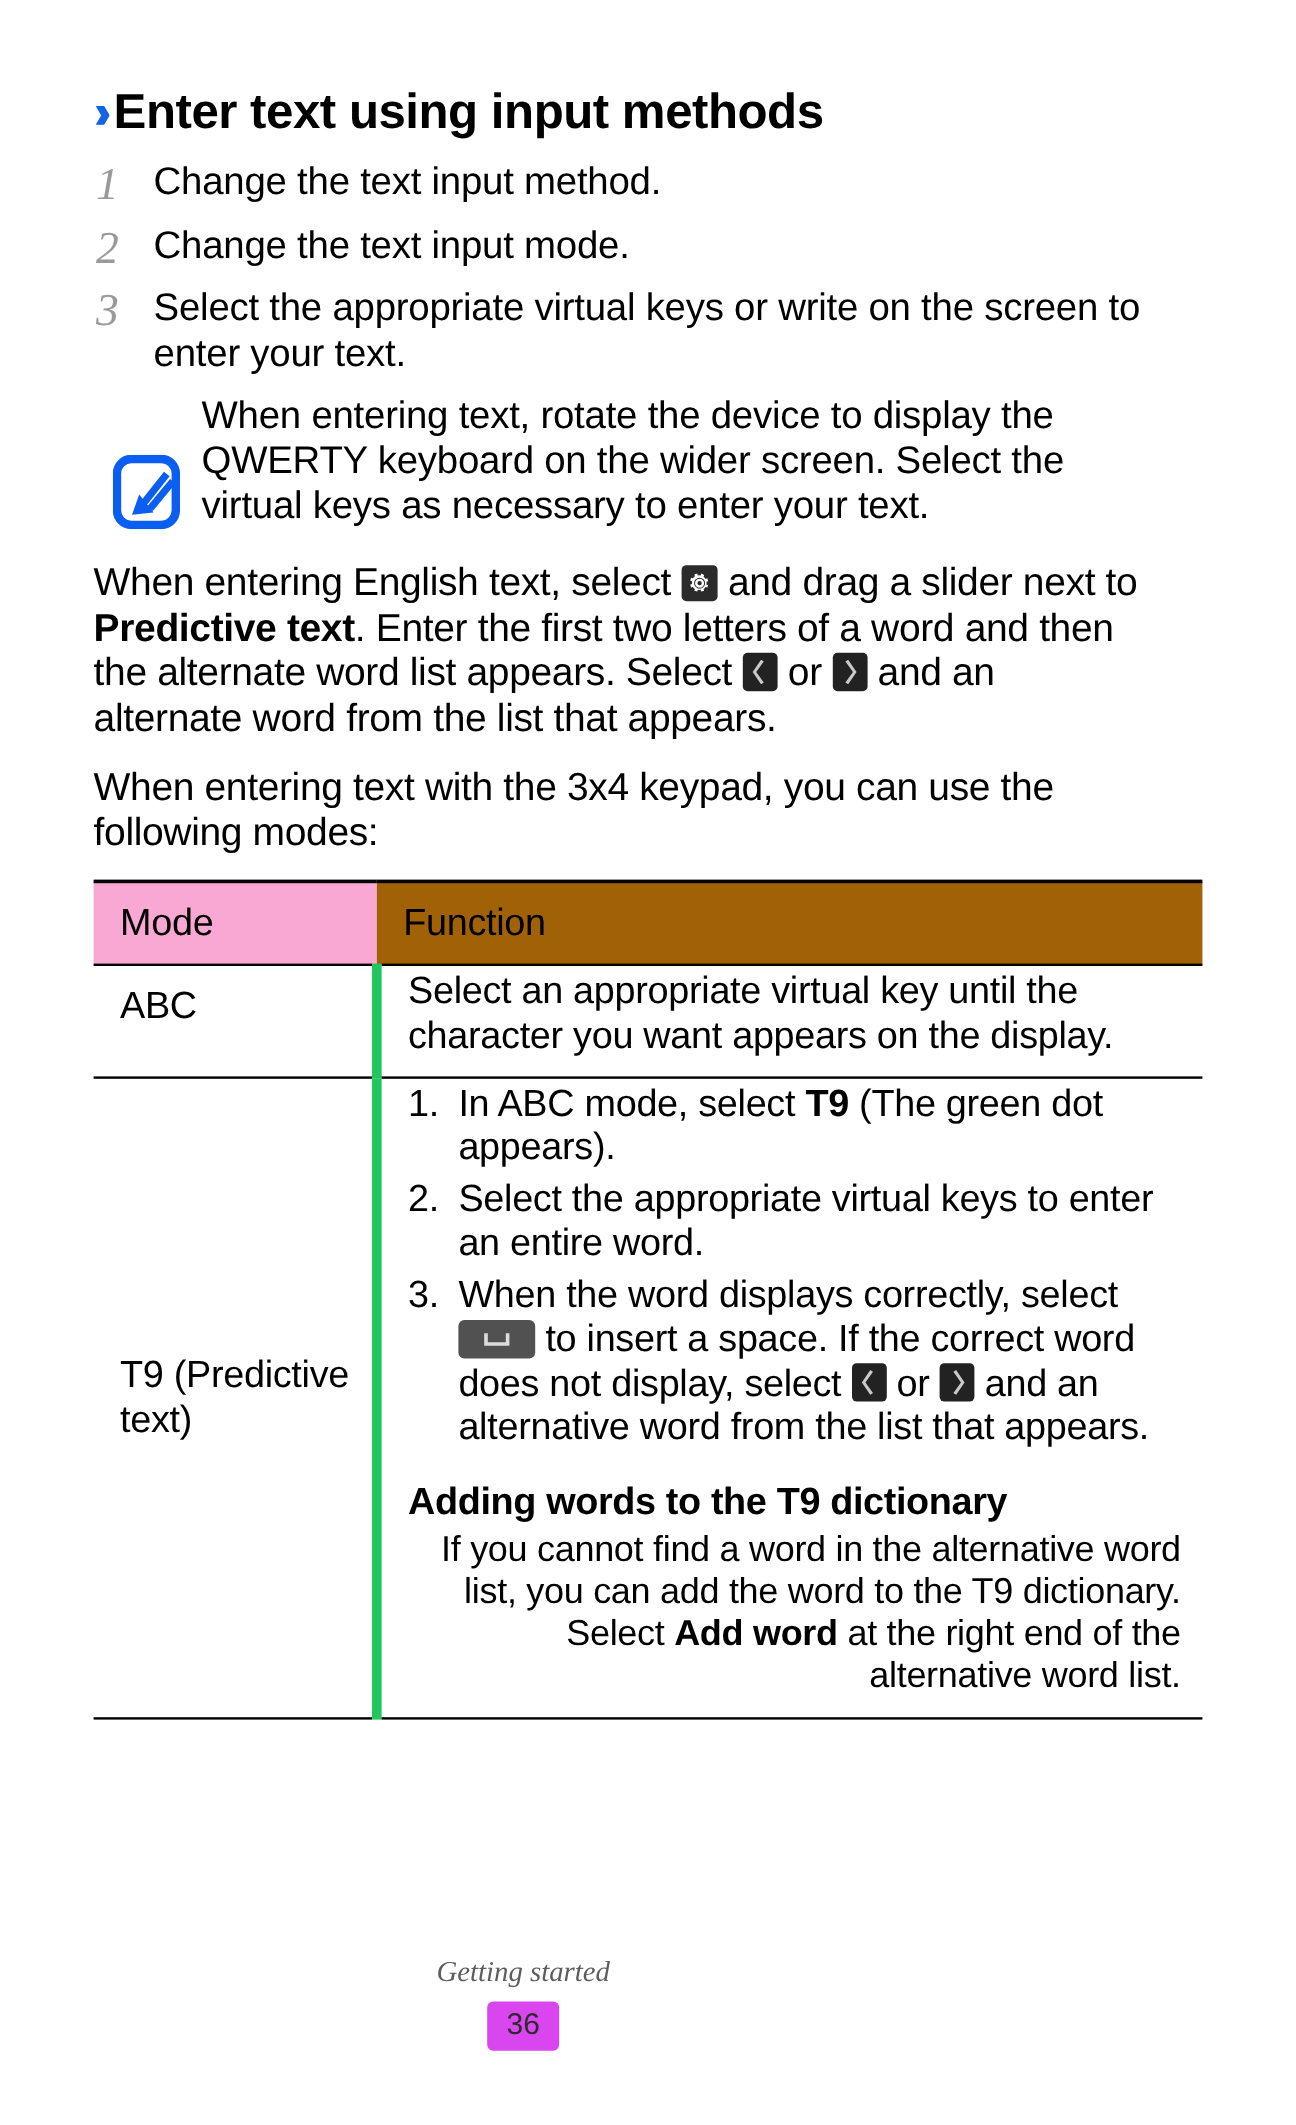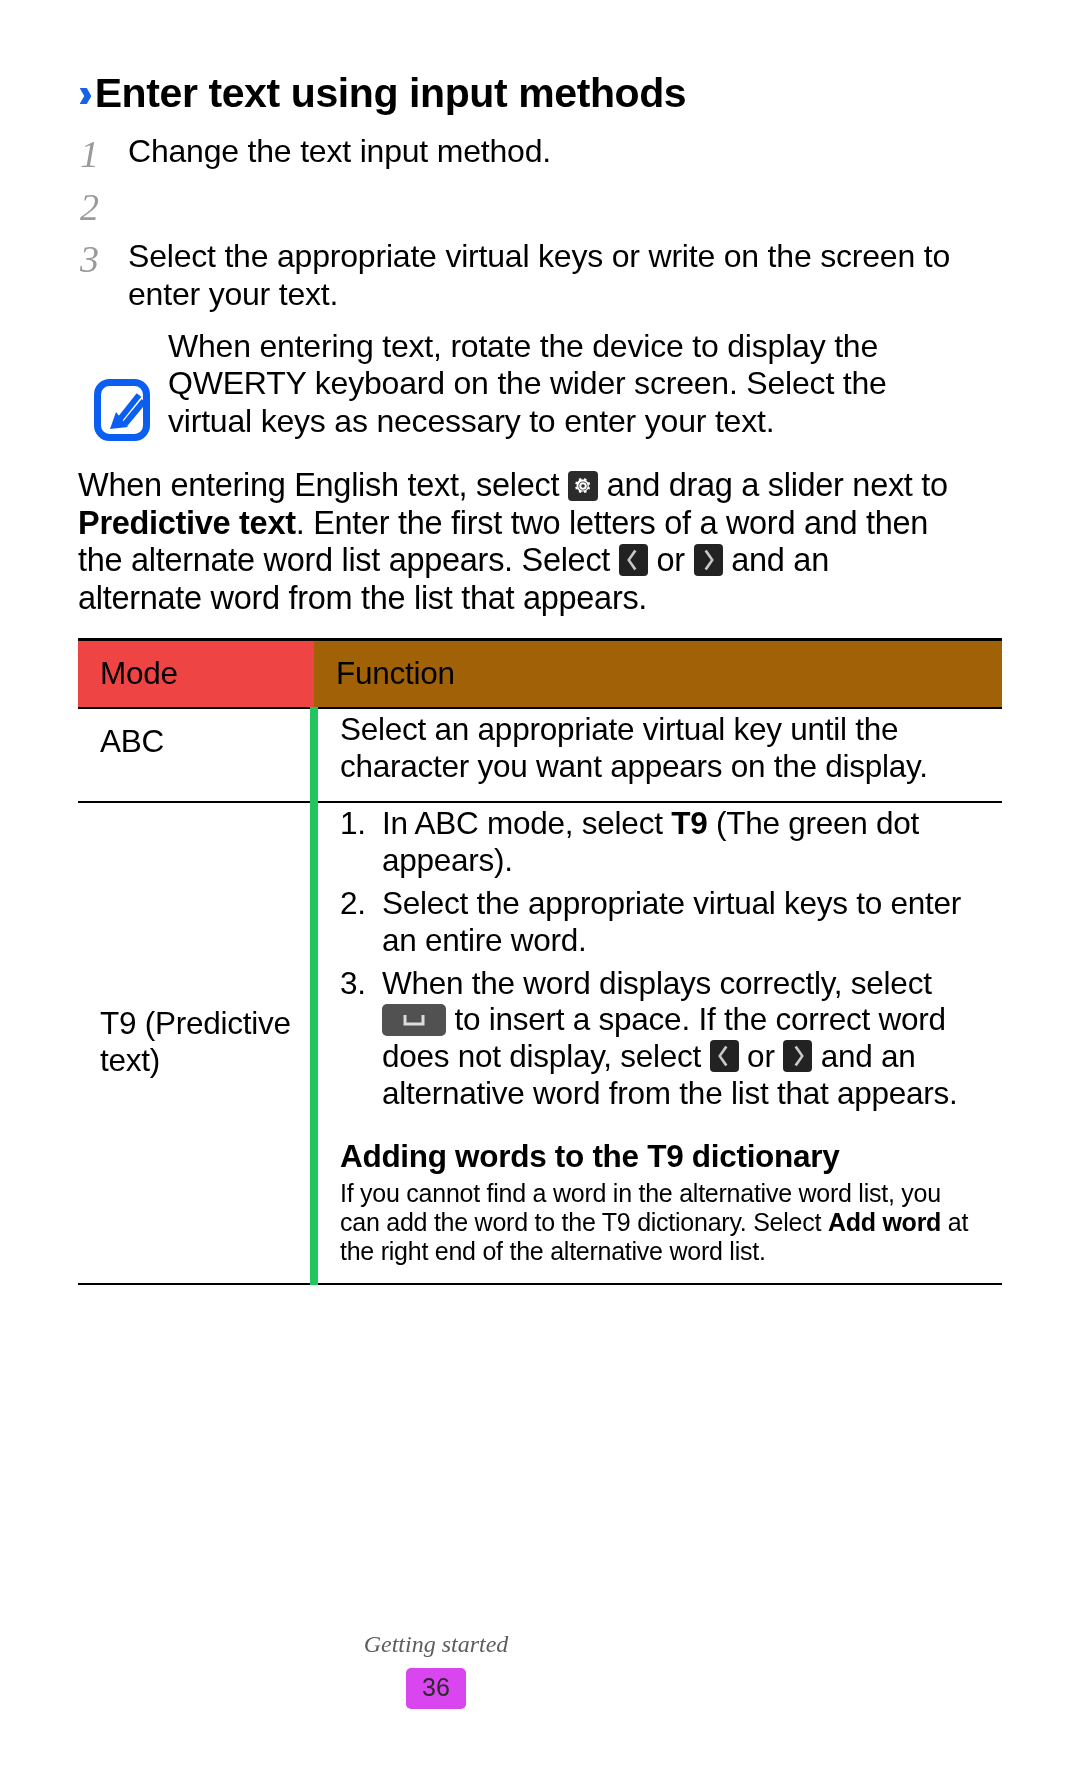--- a/index.html
+++ b/index.html
@@ -140,21 +140,21 @@
     vertical-align: top;
     padding: 14px 18px 16px 22px;
     font-size: 31.5px;
     line-height: 1.17;
     letter-spacing: -0.25px;
     font-weight: normal;
     text-align: left;
   }
   .col-mode { width: 236px; }
   thead tr { border-top: 3px solid #000; border-bottom: 2px solid #000; }
-  thead th.h-mode { background: #ef4444; }
+  thead th.h-mode { background: #f9a8d4; }
   thead th.h-func { background: #a16207; }
   tbody tr { border-bottom: 2px solid #000; }
   tbody td.c-mode {
     border-right: 8px solid #22c55e;
   }
   tbody td.c-func { padding-top: 2px; }
   tbody tr.row-t9 td.c-mode { vertical-align: middle; }
 
   .olist { margin: 0; padding: 0; list-style: none; }
   .olist li {
@@ -167,23 +167,24 @@
     width: 42px;
   }
   .olist .otext { flex: 1 1 auto; }
   .sub-head {
     font-weight: bold;
     font-size: 31.5px;
     margin: 26px 0 4px 0;
     letter-spacing: -0.3px;
   }
   .sub-para {
-    font-size: 25px;
+    font-size: 30px;
     line-height: 1.17;
     letter-spacing: -0.25px;
+    text-align: right;
   }
   .sub-para b { font-weight: bold; }
 
   
   .footer {
     position: absolute;
     left: 0;
     bottom: 62px;
     width: 872px;
     text-align: center;
@@ -215,20 +216,21 @@
     <span class="heading-title">Enter text using input methods</span>
   </div>
 
   <div class="steps">
     <div class="step">
       <div class="step-num">1</div>
       <div class="step-text">Change the text input method.</div>
     </div>
     <div class="step">
       <div class="step-num">2</div>
+      <div class="step-text">Change the text input mode.</div>
     </div>
     <div class="step">
       <div class="step-num">3</div>
       <div class="step-text">Select the appropriate virtual keys or write on the screen to enter your text.</div>
     </div>
   </div>
 
   <div class="note">
     <span class="note-icon">
       <svg viewBox="0 0 56 62" width="56" height="62" aria-hidden="true">
@@ -245,20 +247,21 @@
     <span>When entering English text, select </span><span class="ico ico-gear"><svg viewBox="0 0 20 20" width="20" height="20" aria-hidden="true">
           <path fill="#ffffff" d="M10 6.2a3.8 3.8 0 1 0 0 7.6 3.8 3.8 0 0 0 0-7.6zm0 5.6a1.8 1.8 0 1 1 0-3.6 1.8 1.8 0 0 1 0 3.6z"></path>
           <path fill="#ffffff" d="M17.2 11.6l-1.5-.4a5.9 5.9 0 0 0 0-2.4l1.5-.4-.7-2.5-1.5.5a6 6 0 0 0-1.7-1.7l.5-1.5L11.3 2l-.4 1.5a6 6 0 0 0-2.4 0L8.1 2 5.6 2.7l.5 1.5A6 6 0 0 0 4.4 5.9L2.9 5.4 2.2 7.9l1.5.4a5.9 5.9 0 0 0 0 2.4l-1.5.4.7 2.5 1.5-.5a6 6 0 0 0 1.7 1.7l-.5 1.5 2.5.7.4-1.5a6 6 0 0 0 2.4 0l.4 1.5 2.5-.7-.5-1.5a6 6 0 0 0 1.7-1.7l1.5.5.7-2.5zM10 14.6a4.6 4.6 0 1 1 0-9.2 4.6 4.6 0 0 1 0 9.2z"></path>
         </svg></span><span> and drag a slider next to </span><b>Predictive text</b><span>. Enter the first two letters of a word and then the alternate word list appears. Select </span><span class="ico ico-arrow"><svg viewBox="0 0 18 22" width="18" height="22" aria-hidden="true">
           <path fill="#c9c9c9" d="M12.5 2.2 L6.2 11 L12.5 19.8 L10.2 21.3 L3.2 11 L10.2 0.7 Z"></path>
         </svg></span><span> or </span><span class="ico ico-arrow"><svg viewBox="0 0 18 22" width="18" height="22" aria-hidden="true">
           <path fill="#c9c9c9" d="M5.5 2.2 L11.8 11 L5.5 19.8 L7.8 21.3 L14.8 11 L7.8 0.7 Z"></path>
         </svg></span><span> and an alternate word from the list that appears.</span>
   </p>
 
+  <p class="para">When entering text with the 3x4 keypad, you can use the following modes:</p>
 
   <table class="modes">
     <colgroup>
       <col class="col-mode">
       <col>
     </colgroup>
     <thead>
       <tr>
         <th class="h-mode">Mode</th>
         <th class="h-func">Function</th>

